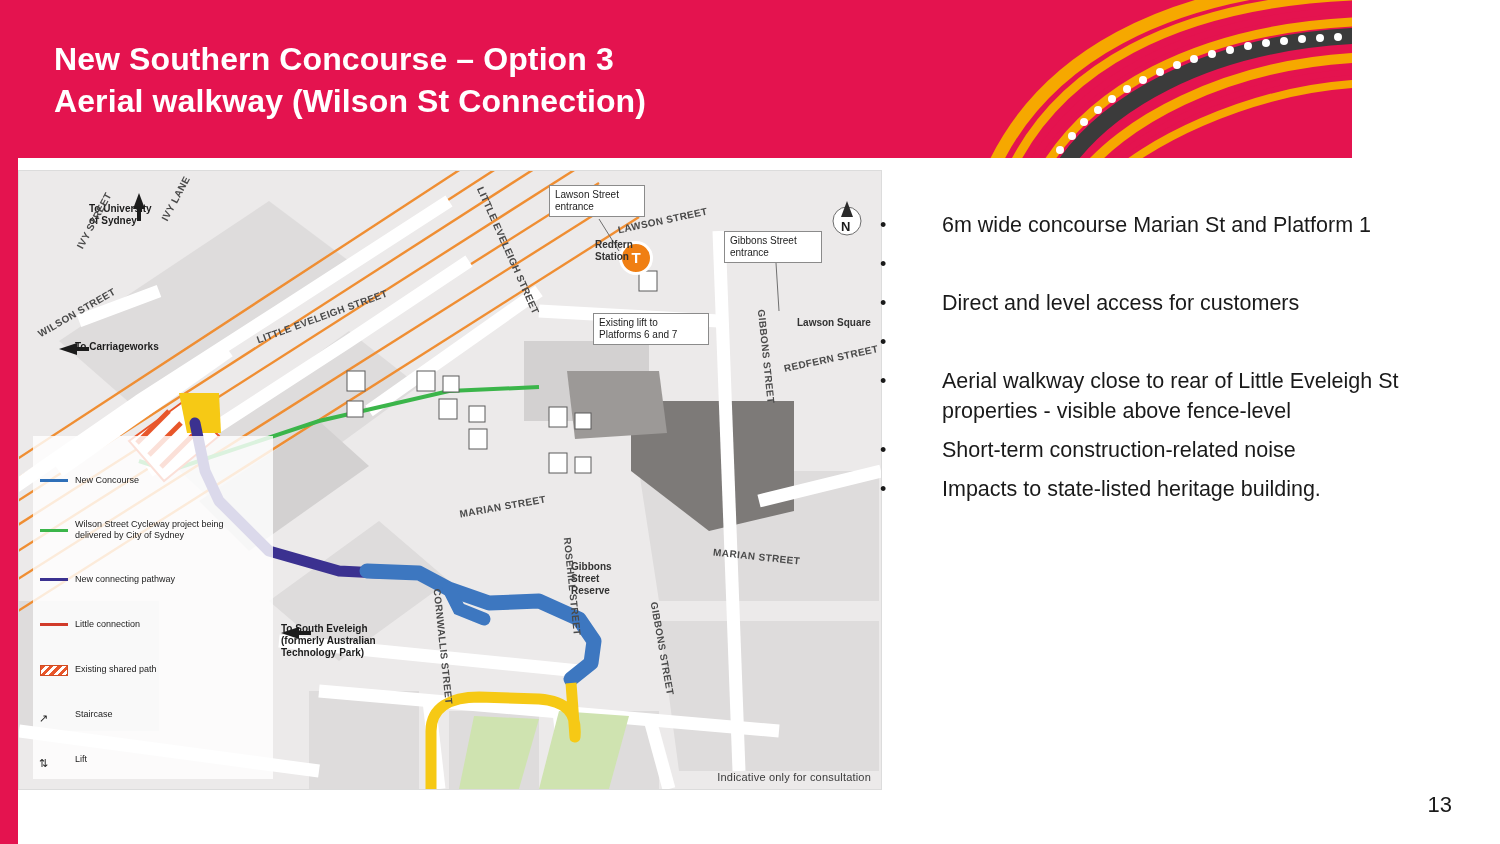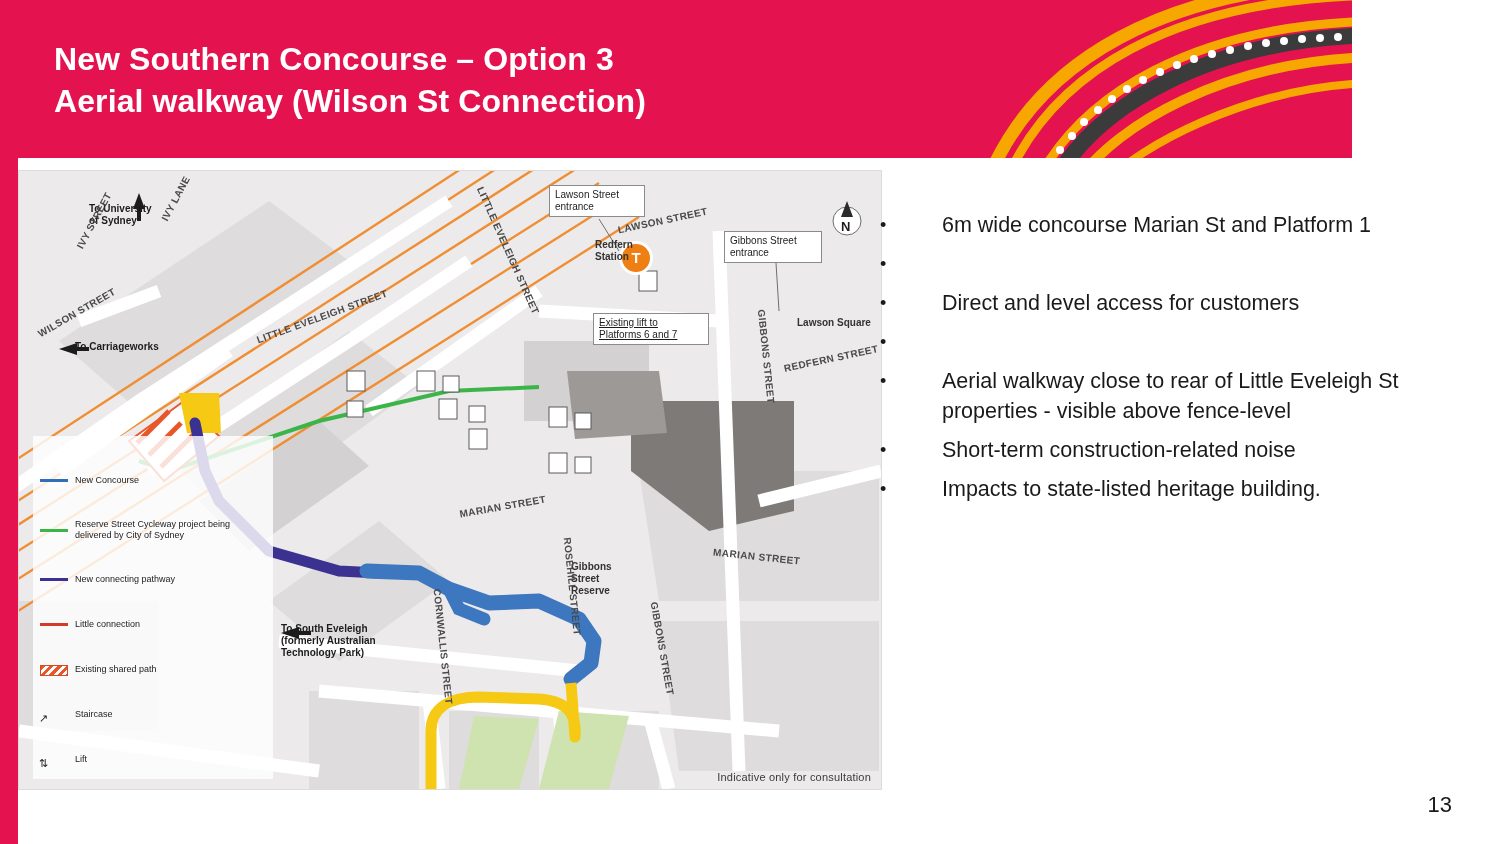--- a/index.html
+++ b/index.html
@@ -361,21 +361,21 @@
   </svg>
 
   <div style="position:absolute;left:600px;top:70px;width:28px;height:28px;border-radius:50%;background:#f07f13;border:3px solid #ffffff;color:#ffffff;font-size:15px;font-weight:bold;line-height:28px;text-align:center;">T</div>
 
   <div class="direction-label" style="left:822px;top:50px;font-size:13px;">N</div>
 
   <div class="map-label" style="left:530px;top:14px;width:84px;">Lawson Street
 entrance</div>
   <div class="map-label" style="left:705px;top:60px;width:86px;">Gibbons Street
 entrance</div>
-  <div class="map-label" style="left:574px;top:142px;width:104px;text-decoration:underline;">Existing lift to
+  <div class="map-label" style="left:574px;top:142px;width:104px;">Existing lift to
 Platforms 6 and 7</div>
 
   <div class="place-label" style="left:528px;top:68px;margin-left:48px;">Redfern
 Station</div>
   <div class="place-label" style="left:778px;top:146px;">Lawson Square</div>
   <div class="place-label" style="left:552px;top:390px;">Gibbons
 Street
 Reserve</div>
 
   <div class="direction-label" style="left:70px;top:32px;">To University
@@ -403,21 +403,21 @@
     <div class="legend-row">
       <div class="legend-key">
           <div class="legend-line" style="background:#2e6fb8;"></div>
         </div>
       <div class="legend-text">New Concourse</div>
     </div>
     <div class="legend-row">
       <div class="legend-key">
           <div class="legend-line" style="background:#3bb54a;"></div>
         </div>
-      <div class="legend-text">Reserve Street Cycleway project being
+      <div class="legend-text">Wilson Street Cycleway project being
 delivered by City of Sydney</div>
     </div>
     <div class="legend-row">
       <div class="legend-key">
           <div class="legend-line" style="background:#3b3190;"></div>
         </div>
       <div class="legend-text">New connecting pathway</div>
     </div>
     <div class="legend-row">
       <div class="legend-key">

